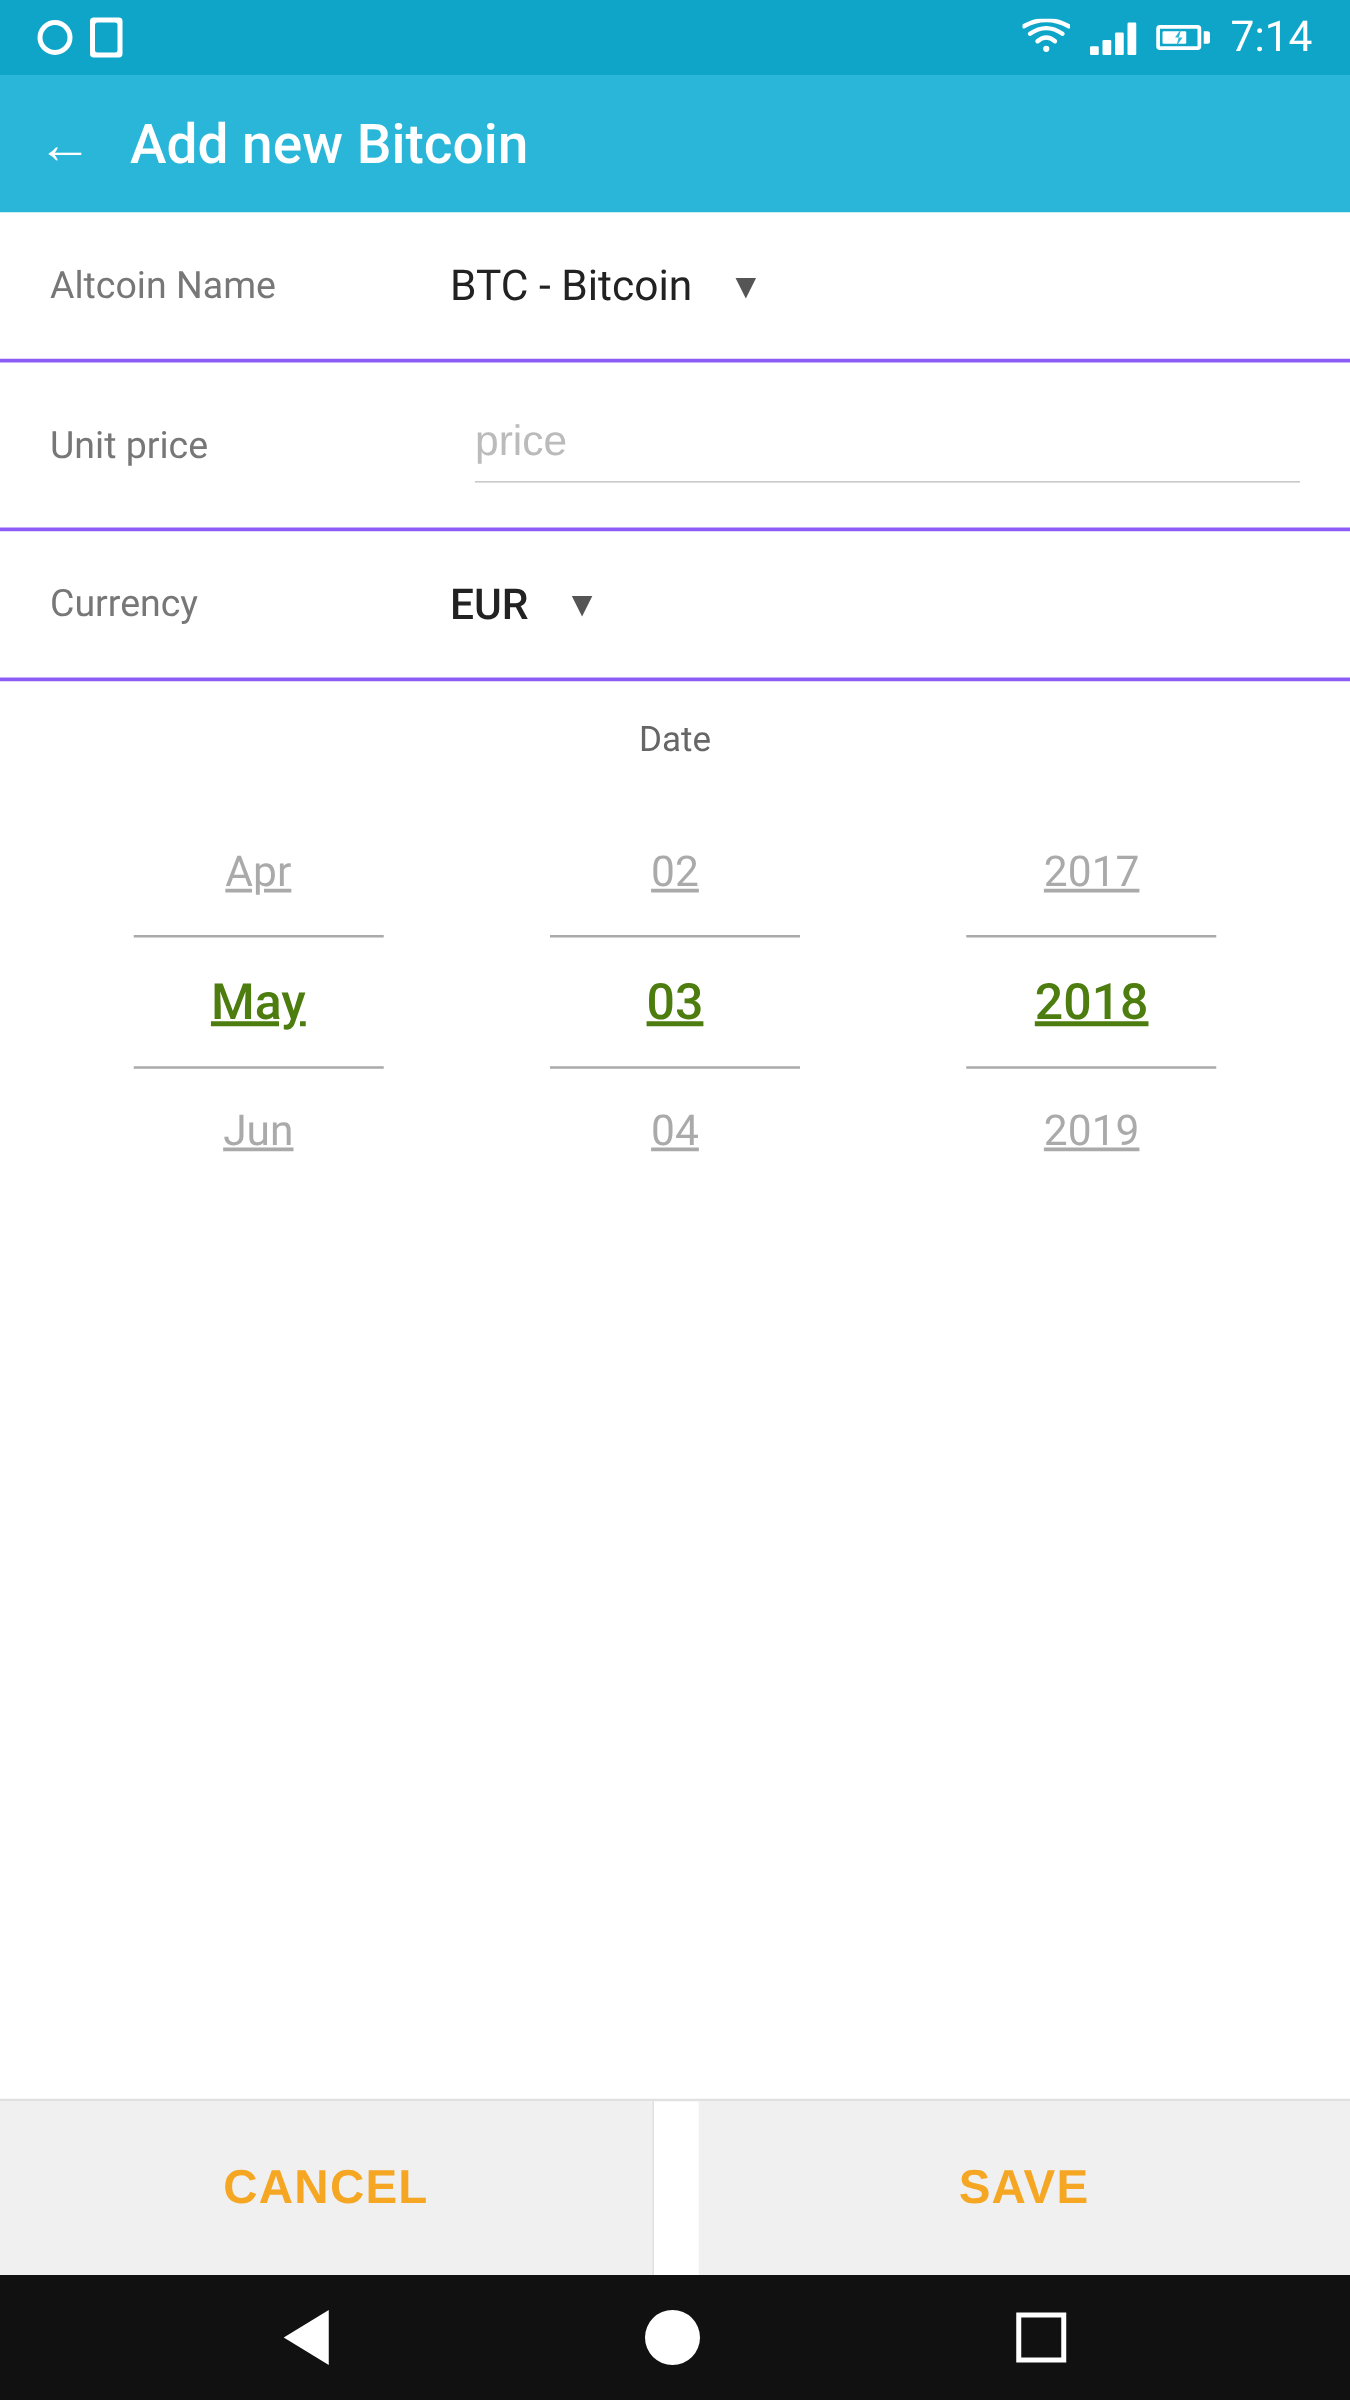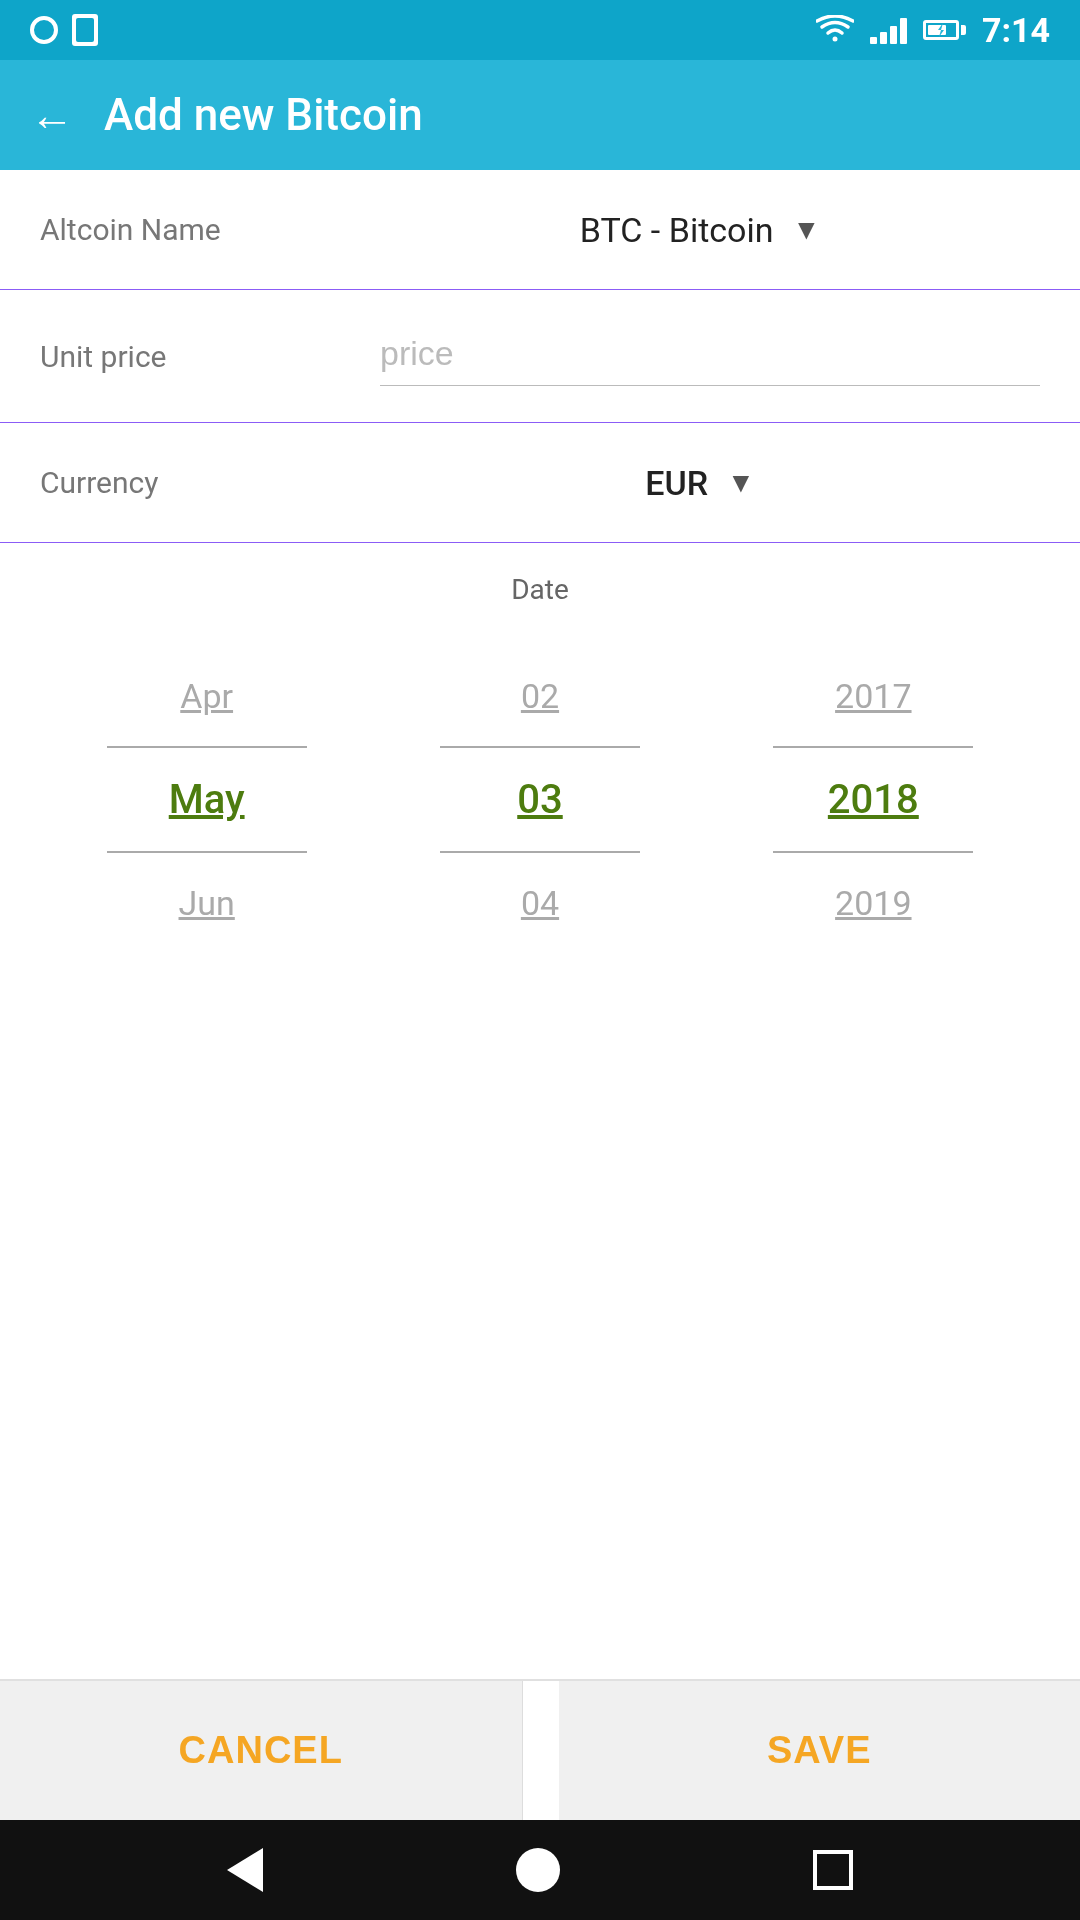--- a/index.html
+++ b/index.html
@@ -60,21 +60,21 @@
 
     .status-bar-right {
       display: flex;
       align-items: center;
       gap: 16px;
     }
 
     .time-text {
       color: white;
       font-size: 34px;
-      font-weight: 700;
+      font-weight: 400;
     }
 
     
     .app-bar {
       background: #29b6d8;
       height: 110px;
       display: flex;
       align-items: center;
       padding: 0 30px;
       gap: 30px;
@@ -99,37 +99,37 @@
       background: #fff;
       display: flex;
       flex-direction: column;
     }
 
     
     .form-row {
       display: flex;
       align-items: center;
       padding: 36px 40px;
-      border-bottom: 1px solid #8b5cf6;
+      border-bottom: 3px solid #8b5cf6;
       min-height: 120px;
     }
 
     .form-label {
       font-size: 30px;
       color: #777;
       min-width: 320px;
       flex-shrink: 0;
     }
 
     .form-value {
       flex: 1;
       display: flex;
       align-items: center;
-      justify-content: center;
-      gap: 19px;
+      justify-content: flex-start;
+      gap: 29px;
     }
 
     .dropdown-text {
       font-size: 34px;
       color: #222;
       font-weight: 400;
     }
 
     .dropdown-arrow {
       font-size: 28px;

